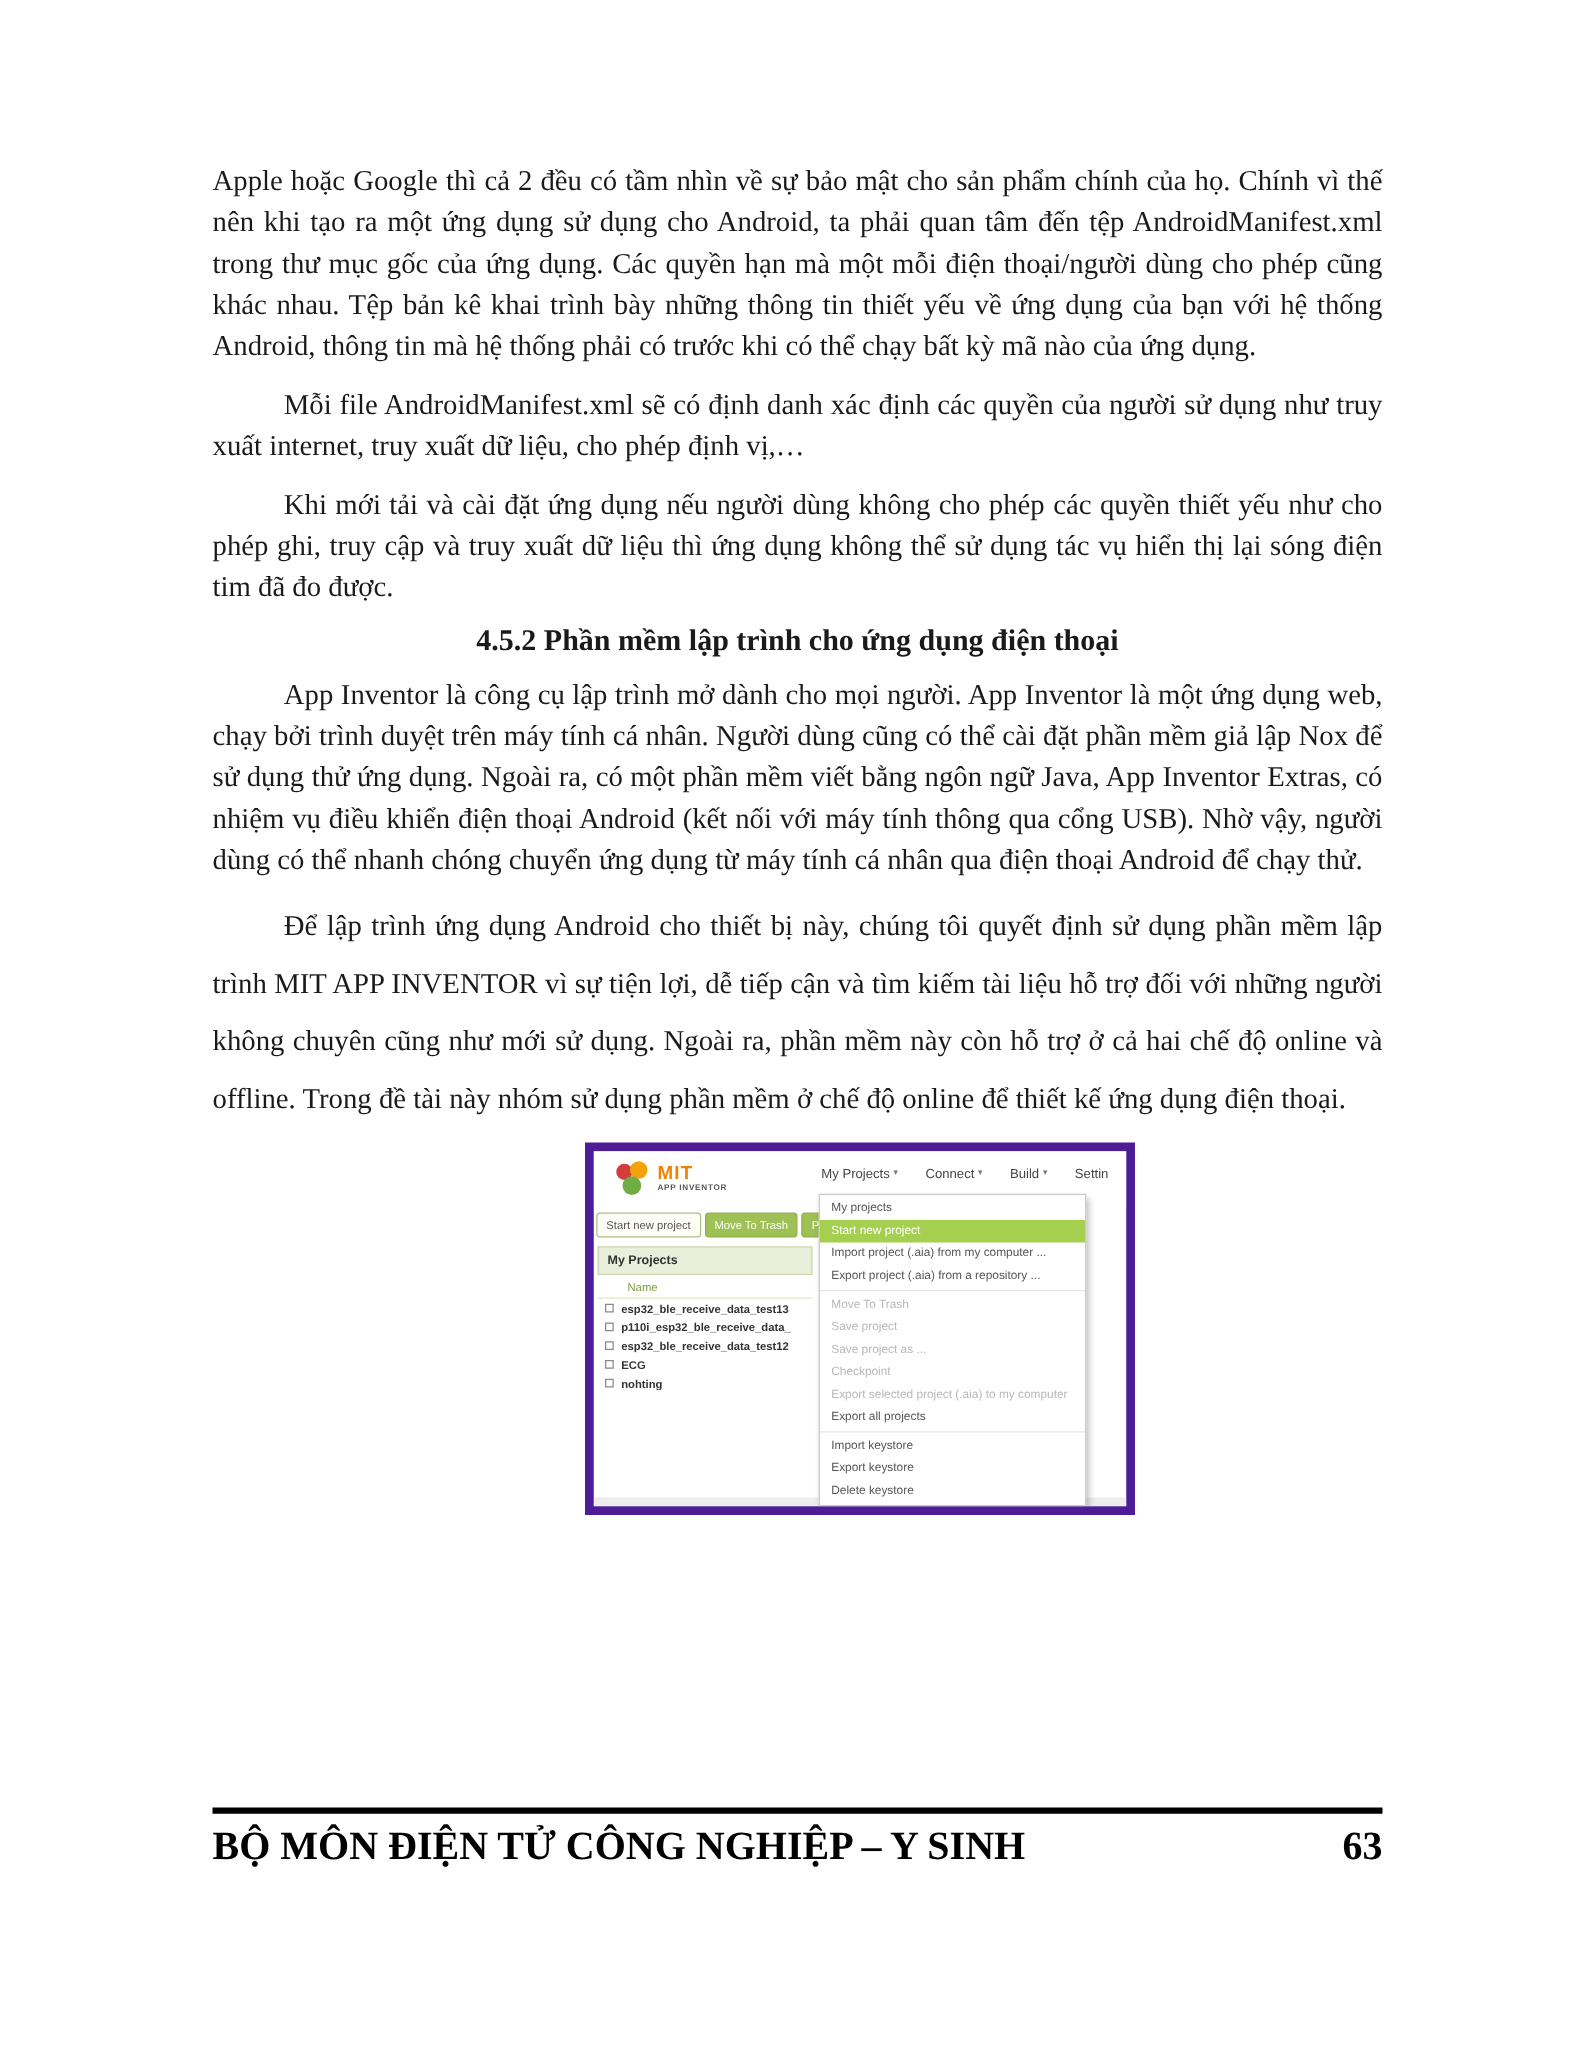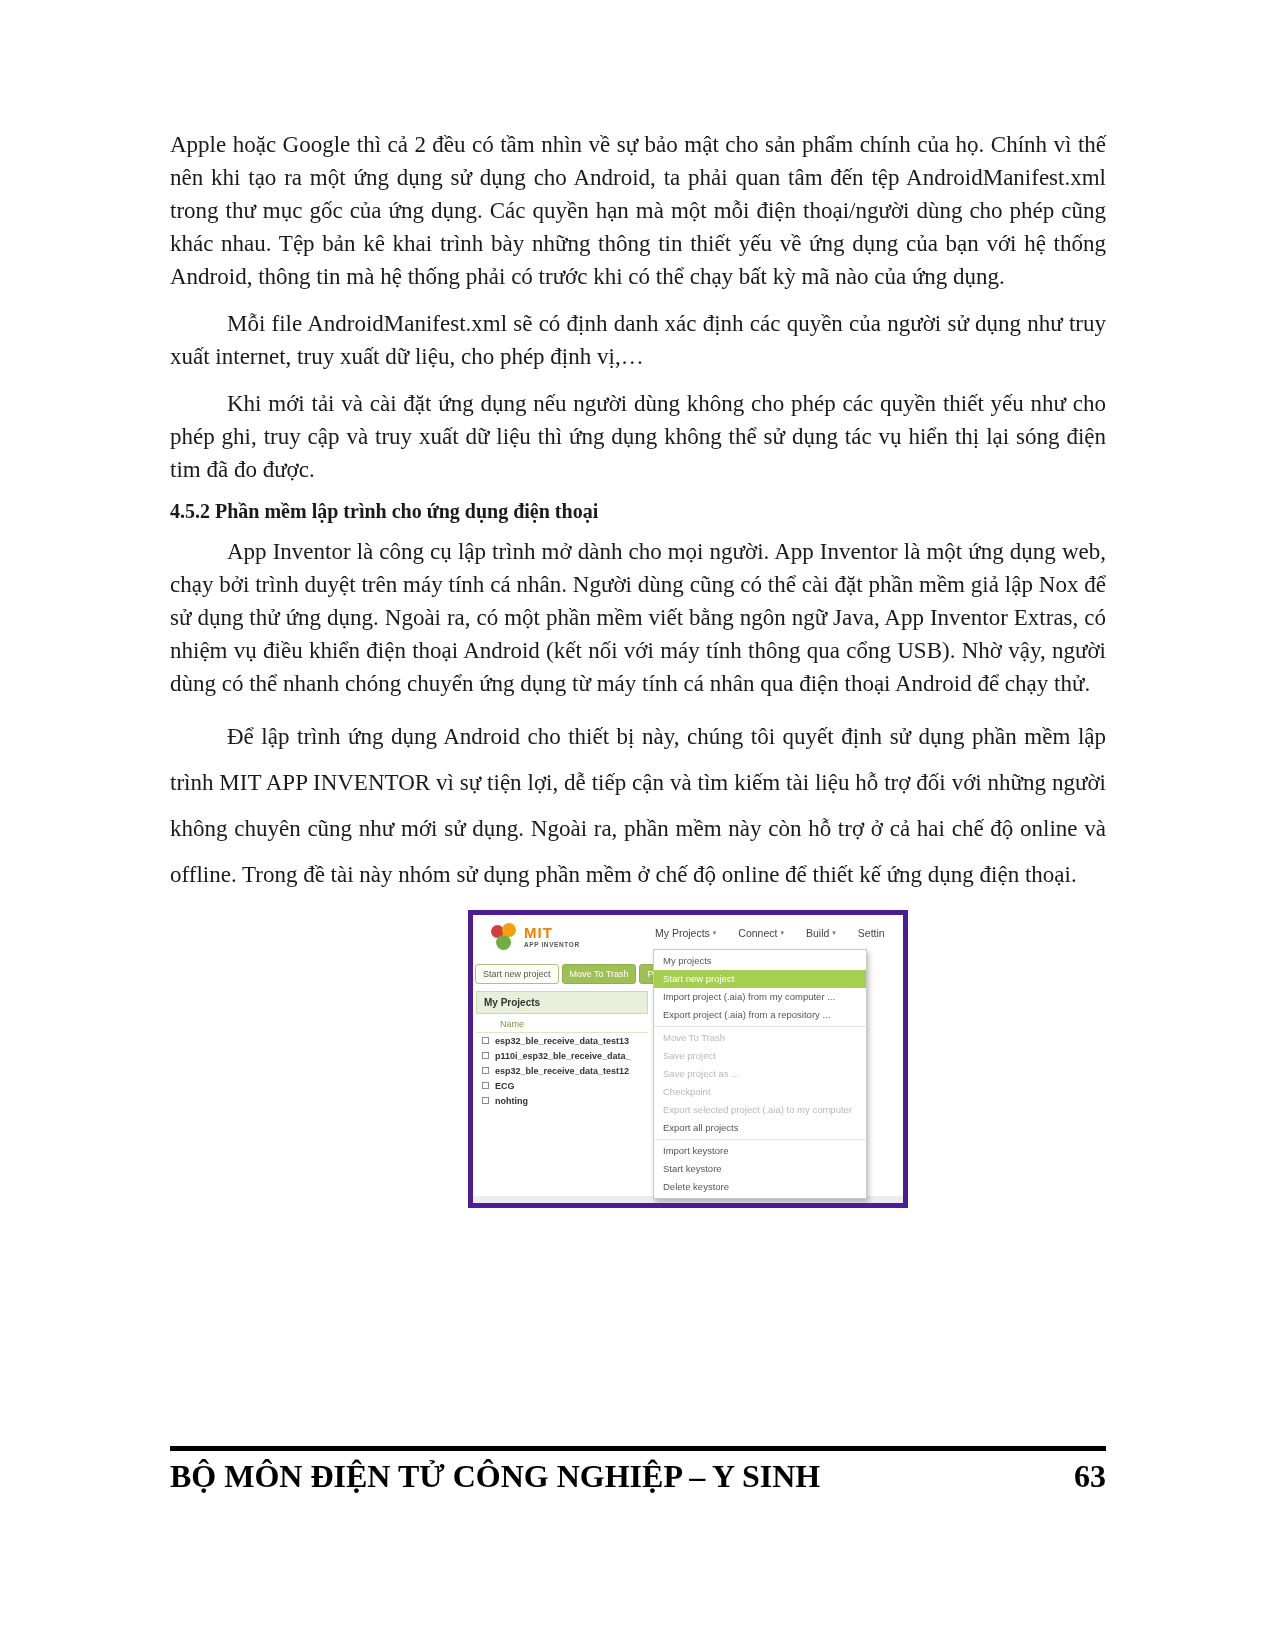--- a/index.html
+++ b/index.html
@@ -21,32 +21,33 @@
   .para {
     font-size:23px;
     line-height:33px;
     text-align:justify;
     text-indent:57px;
     margin-bottom:14px;
   }
   .para.no-indent { text-indent:0; }
   .para.spread { line-height:46px; margin-top:2px; margin-bottom:0; }
   .heading {
-    font-size:20px;
+    font-size:24px;
     font-weight:bold;
     margin:2px 0 12px 0;
+    text-align:center;
   }
 
   
   .shot {
     position:relative;
     margin:12px 0 0 298px;
     width:440px; height:298px;
     background:#ffffff;
-    border:5px solid #4c1d95;
+    border:7px solid #4c1d95;
     font-family:"Liberation Sans", sans-serif;
     overflow:hidden;
   }
   .shot-bottombar {
     position:absolute; left:0; right:0; bottom:0; height:7px;
     background:#ededed; z-index:1;
   }
   .shot-header {
     position:absolute; top:0; left:0; right:0; height:44px;
     background:#fff;
@@ -208,21 +209,21 @@
         <div class="dd-item normal">Export project (.aia) from a repository ...</div>
         <div class="dd-sep"></div>
         <div class="dd-item disabled">Move To Trash</div>
         <div class="dd-item disabled">Save project</div>
         <div class="dd-item disabled">Save project as ...</div>
         <div class="dd-item disabled">Checkpoint</div>
         <div class="dd-item disabled">Export selected project (.aia) to my computer</div>
         <div class="dd-item normal">Export all projects</div>
         <div class="dd-sep"></div>
         <div class="dd-item normal">Import keystore</div>
-        <div class="dd-item normal">Start keystore</div>
+        <div class="dd-item normal">Export keystore</div>
         <div class="dd-item normal">Delete keystore</div>
       </div>
     </div>
 
   </div>
 
   <div class="footer-rule"></div>
   <div class="footer-row">
     <span>BỘ MÔN ĐIỆN TỬ CÔNG NGHIỆP – Y SINH</span>
     <span>63</span>

